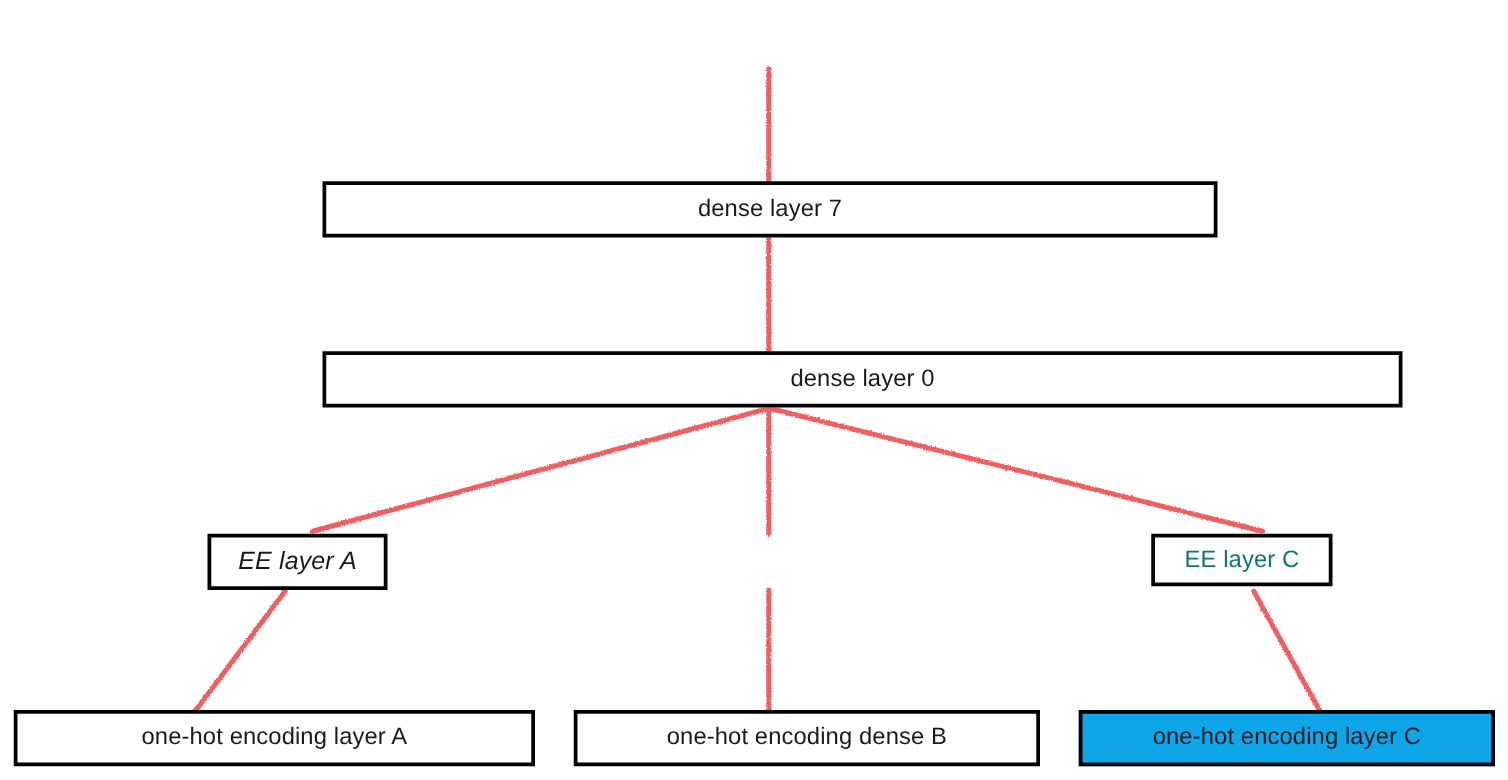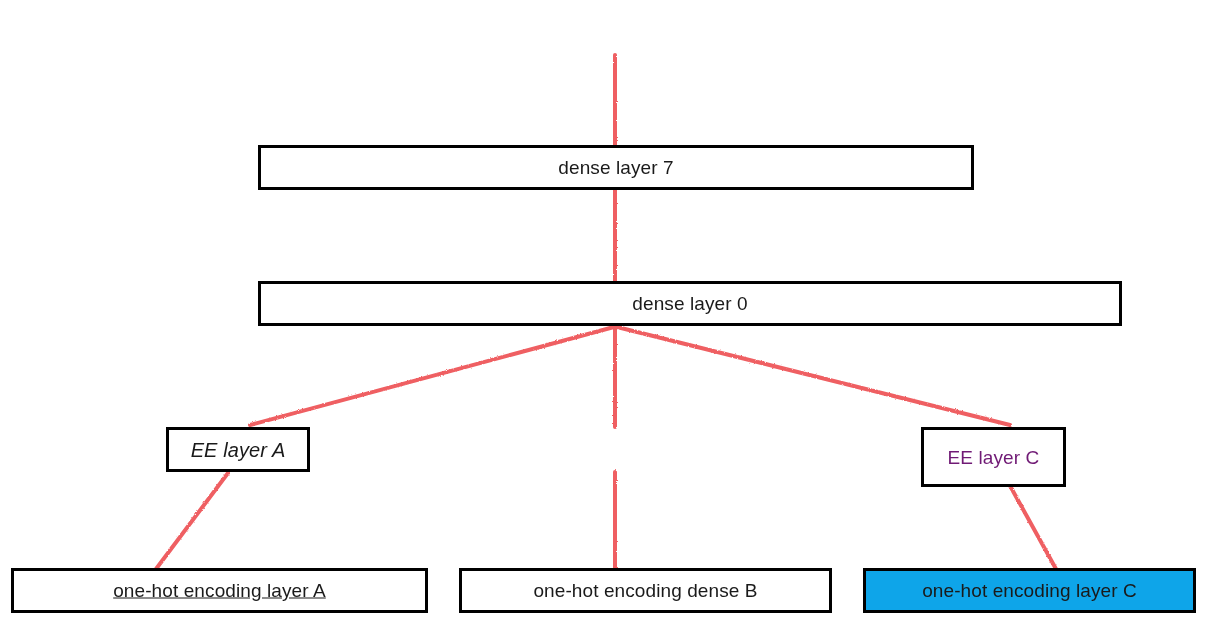--- a/index.html
+++ b/index.html
@@ -78,25 +78,25 @@
 
   <div class="node-box" style="left: 258px; top: 281px; width: 864px; height: 45px; border-width: 3px; border-color: rgb(0, 0, 0); background: rgb(255, 255, 255); color: rgb(26, 26, 26); font-size: 19px;">
     <span class="node-label">dense layer 0</span>
   </div>
 
   <div class="node-box" style="left: 166px; top: 427px; width: 144px; height: 45px; border-width: 3px; border-color: rgb(0, 0, 0); background: rgb(255, 255, 255); color: rgb(26, 26, 26); font-size: 20px; font-style: italic;">
     <span class="node-label">EE layer A</span>
   </div>
 
 
-  <div class="node-box" style="left: 921px; top: 427px; width: 145px; height: 60px; border-width: 3px; border-color: rgb(0, 0, 0); background: rgb(255, 255, 255); color: #701a75; font-size: 19px;">
+  <div class="node-box" style="left: 921px; top: 427px; width: 145px; height: 42px; border-width: 3px; border-color: rgb(0, 0, 0); background: rgb(255, 255, 255); color: #0f766e; font-size: 19px;">
     <span class="node-label">EE layer C</span>
   </div>
 
-  <div class="node-box" style="left: 11px; top: 568px; width: 417px; height: 45px; border-width: 3px; border-color: rgb(0, 0, 0); background: rgb(255, 255, 255); color: rgb(26, 26, 26); font-size: 19px; text-decoration: underline;">
+  <div class="node-box" style="left: 11px; top: 568px; width: 417px; height: 45px; border-width: 3px; border-color: rgb(0, 0, 0); background: rgb(255, 255, 255); color: rgb(26, 26, 26); font-size: 19px;">
     <span class="node-label">one-hot encoding layer A</span>
   </div>
 
   <div class="node-box" style="left: 459px; top: 568px; width: 373px; height: 45px; border-width: 3px; border-color: rgb(0, 0, 0); background: rgb(255, 255, 255); color: rgb(26, 26, 26); font-size: 19px;">
     <span class="node-label">one-hot encoding dense B</span>
   </div>
 
   <div class="node-box" style="left: 863px; top: 568px; width: 333px; height: 45px; border-width: 3px; border-color: rgb(0, 0, 0); background: #0ea5e9; color: rgb(26, 26, 26); font-size: 19px;">
     <span class="node-label">one-hot encoding layer C</span>
   </div>

